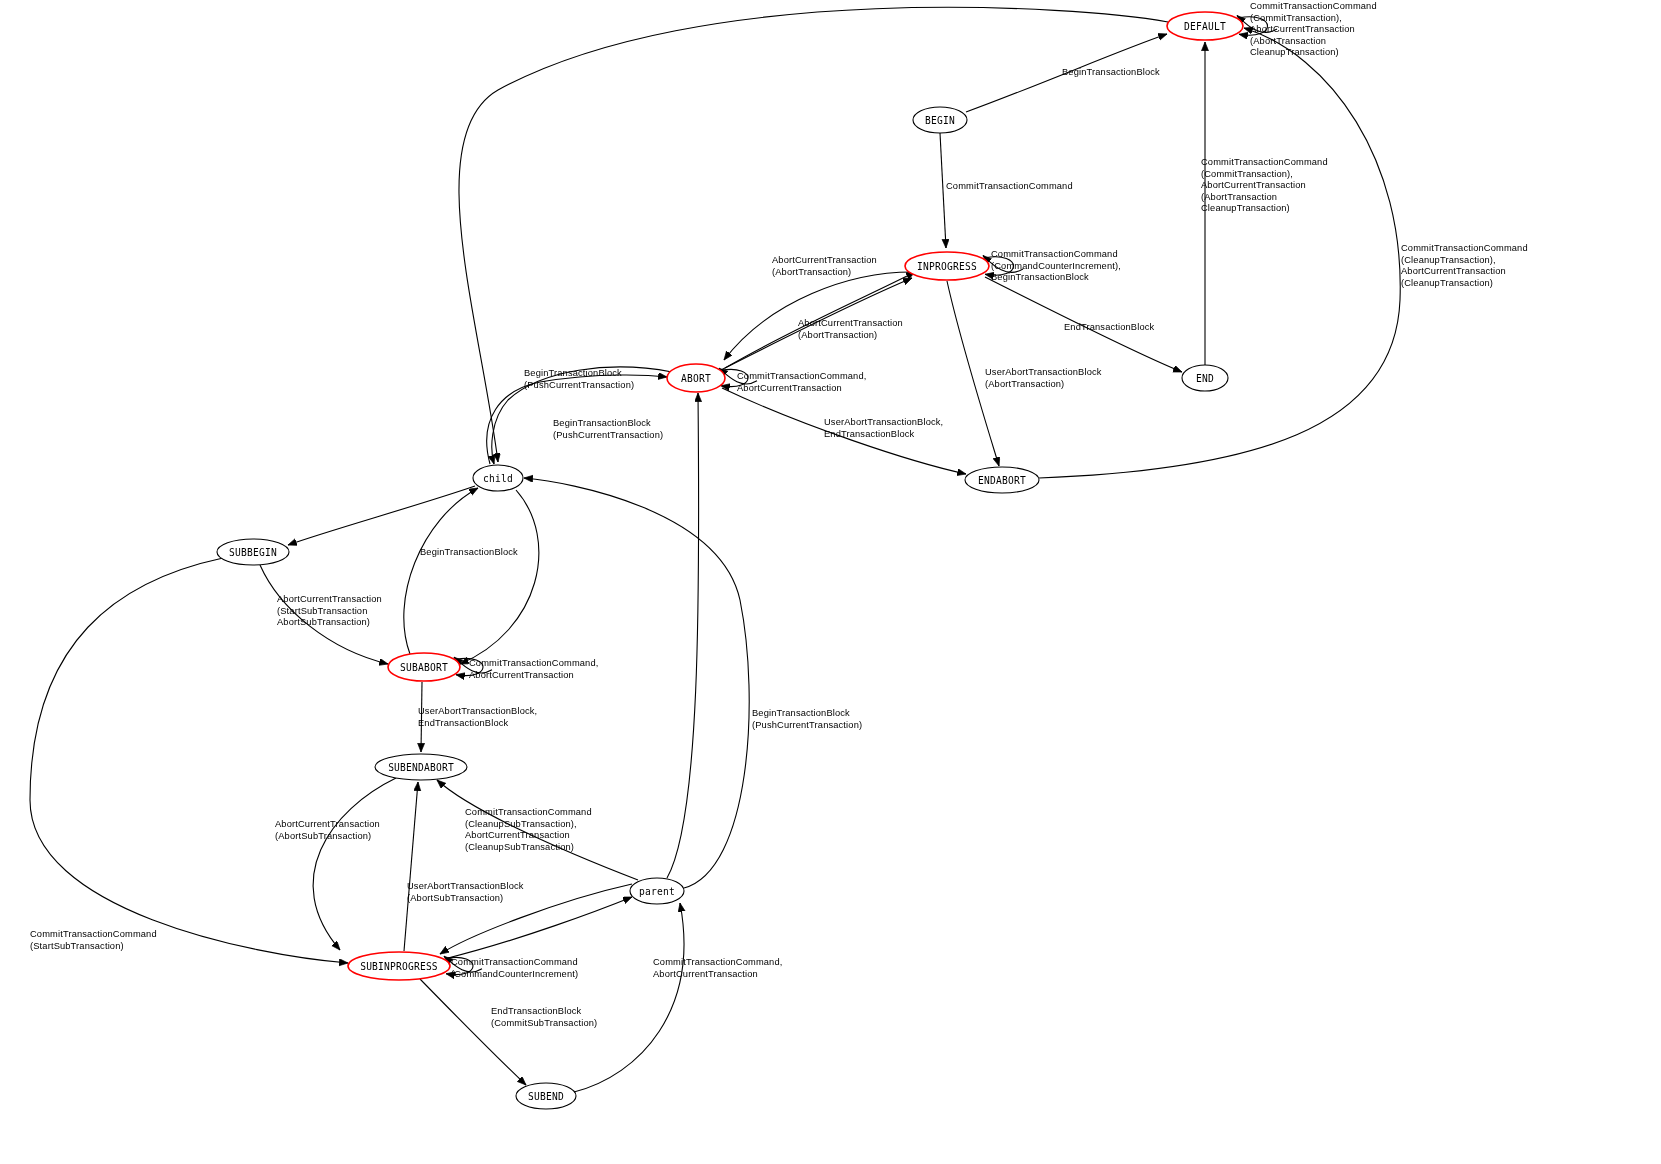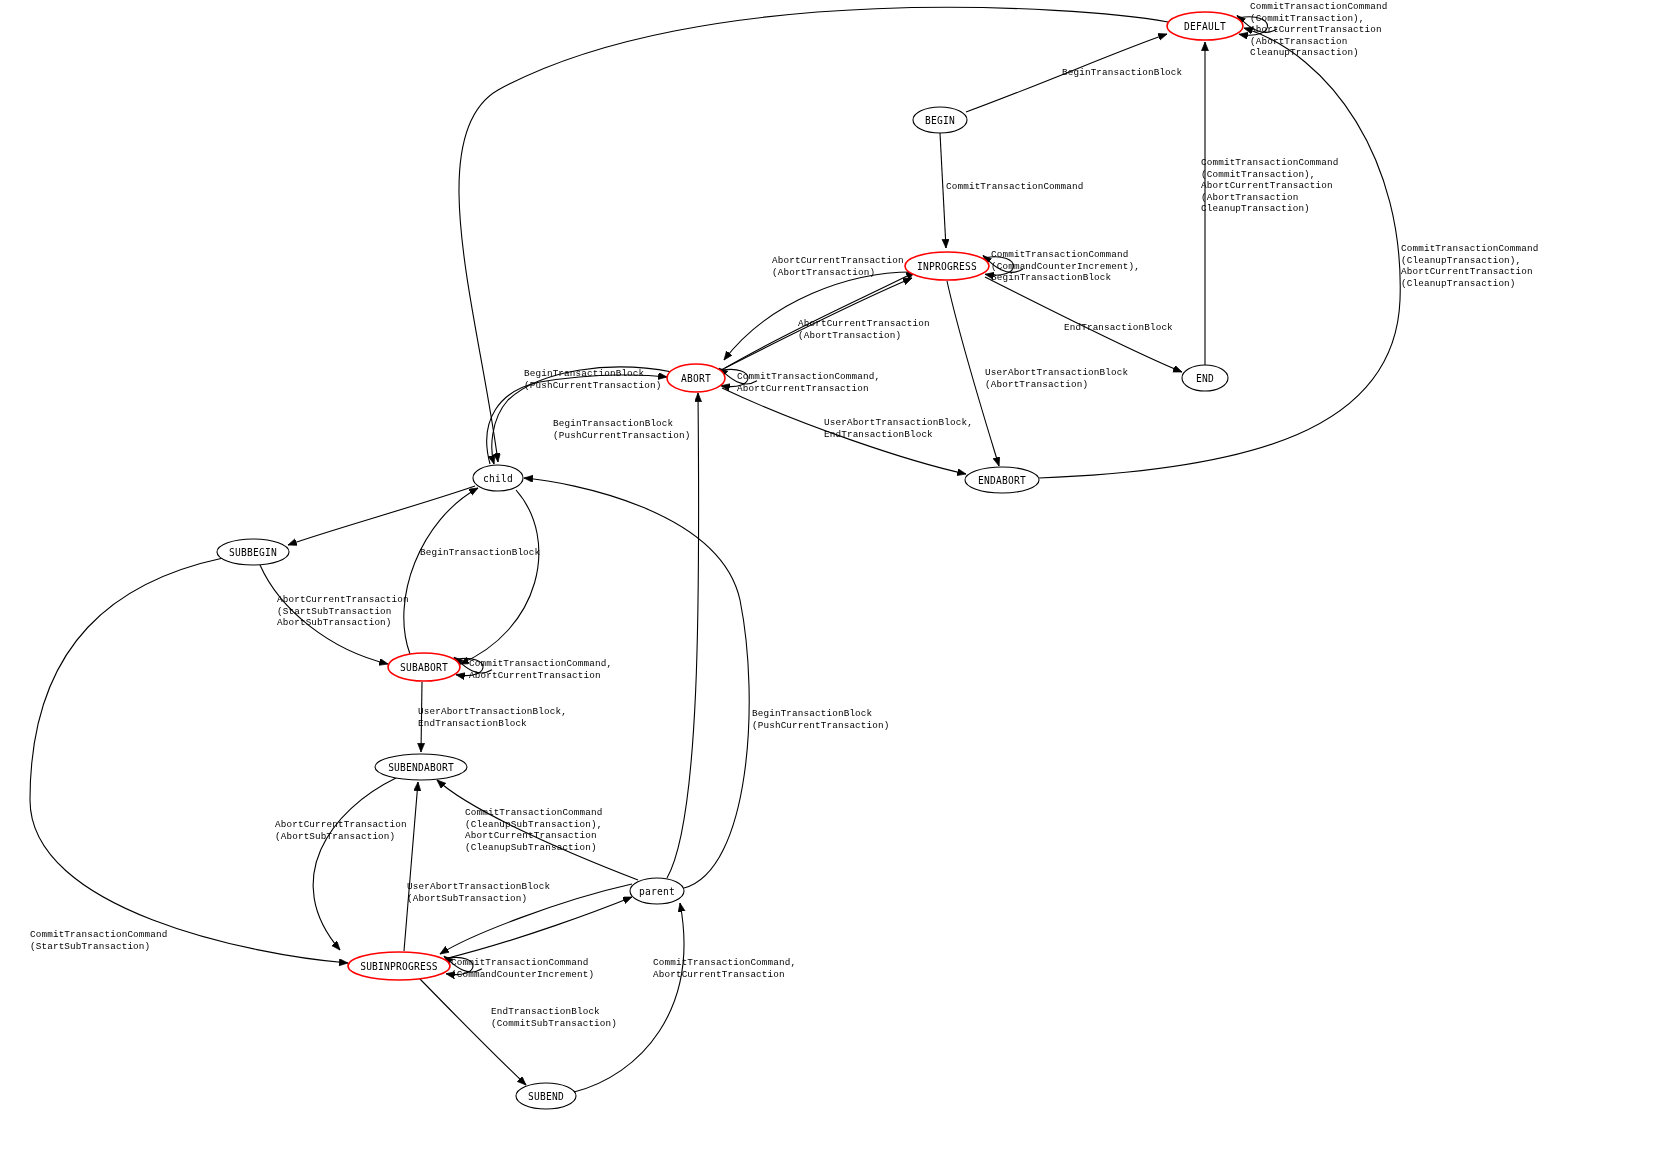--- a/index.html
+++ b/index.html
@@ -45,21 +45,21 @@
   .node-label {
     font-family: "DejaVu Sans Mono", "Liberation Mono", monospace;
     font-size: 9.6px;
     fill: #000000;
     text-anchor: middle;
     dominant-baseline: central;
     letter-spacing: 0.2px;
   }
   .edge-label {
     position: absolute;
-    font-family: Liberation Mono, monospace;
+    font-family: Liberation Sans, sans-serif;
     font-size: 9.3px;
     color: #000000;
     line-height: 11.6px;
     white-space: pre;
     letter-spacing: 0.15px;
   }
 </style>
 </head>
 <body>
 

